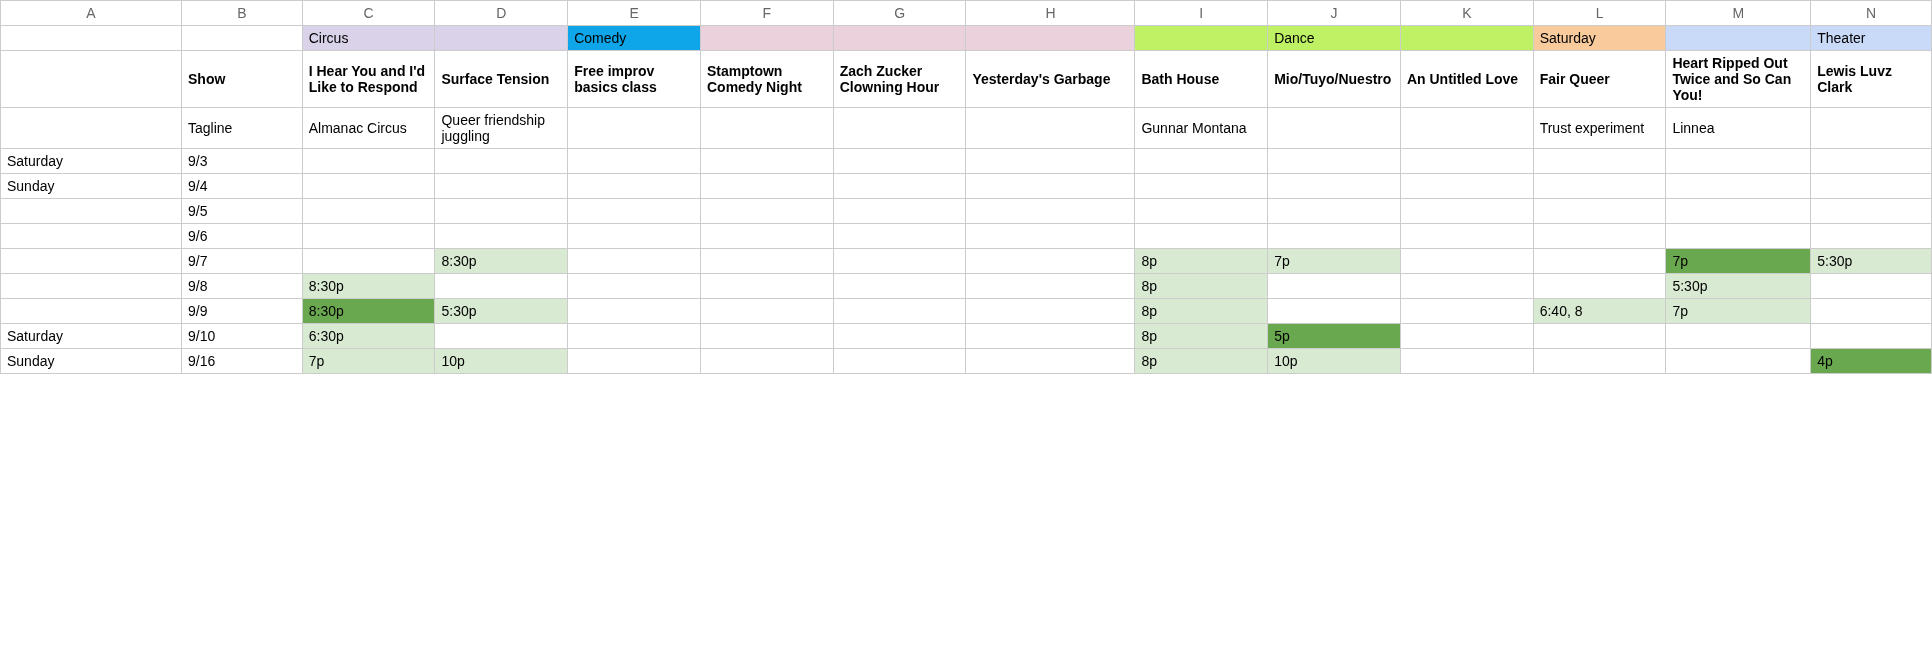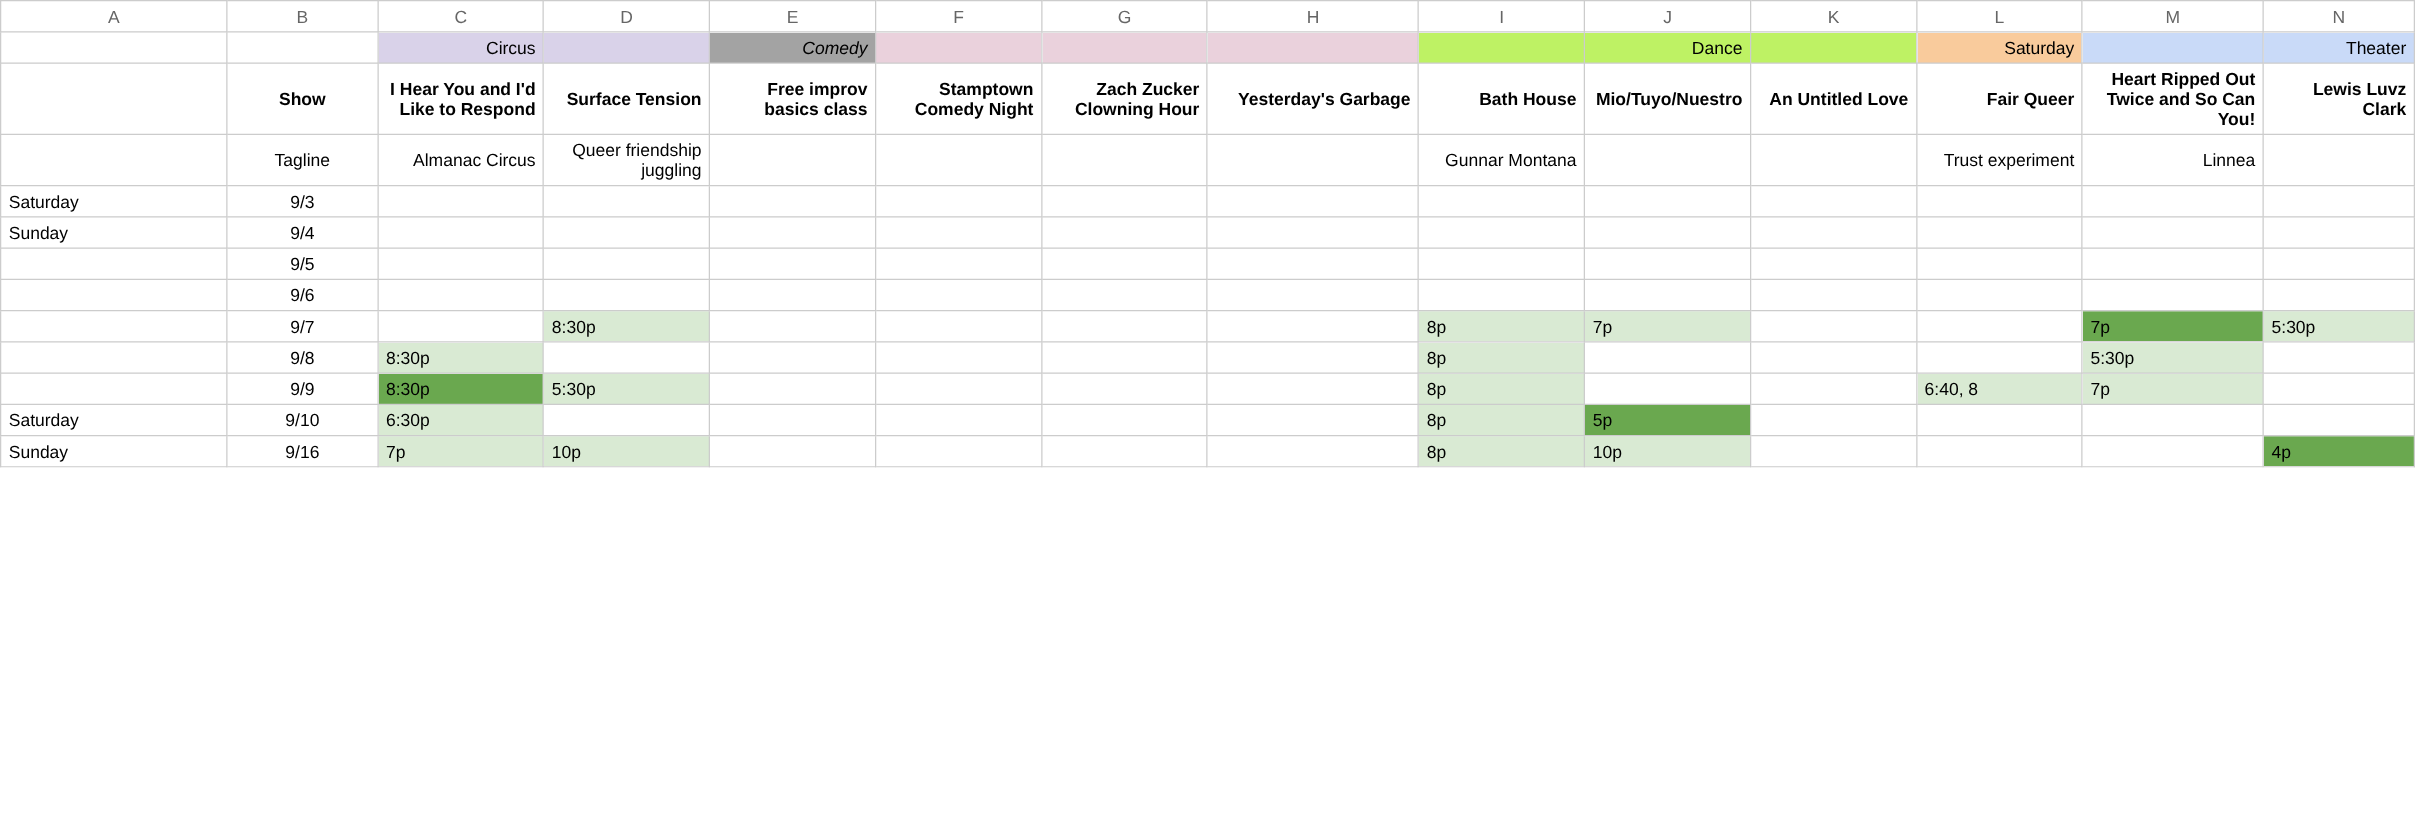--- a/index.html
+++ b/index.html
@@ -23,27 +23,27 @@
     overflow: hidden;
     word-wrap: break-word;
   }
   th {
     background: #fff;
     font-weight: normal;
     text-align: center;
     color: #666;
     height: 24px;
   }
-  td.center { text-align: right; }
-  td.right { text-align: center; }
+  td.center { text-align: left; }
+  td.right { text-align: left; }
   td.bold { font-weight: bold; }
   td.middle { vertical-align: middle; }
 
   .bg-circus    { background: #d9d2e9; }
-  .bg-comedy-hdr{ background: #a3a3a3; font-style: italic; }
+  .bg-comedy-hdr{ background: #0ea5e9; }
   .bg-comedy-pale { background: #ead1dc; }
   .bg-dance     { background: #bef264; }
   .bg-immersive { background: #f9cb9c; }
   .bg-theater   { background: #c9daf8; }
   .bg-lightgreen{ background: #d9ead3; }
   .bg-darkgreen { background: #6aa84f; }
 
   
   col.cA { width: 150px; }
   col.cB { width: 100px; }

